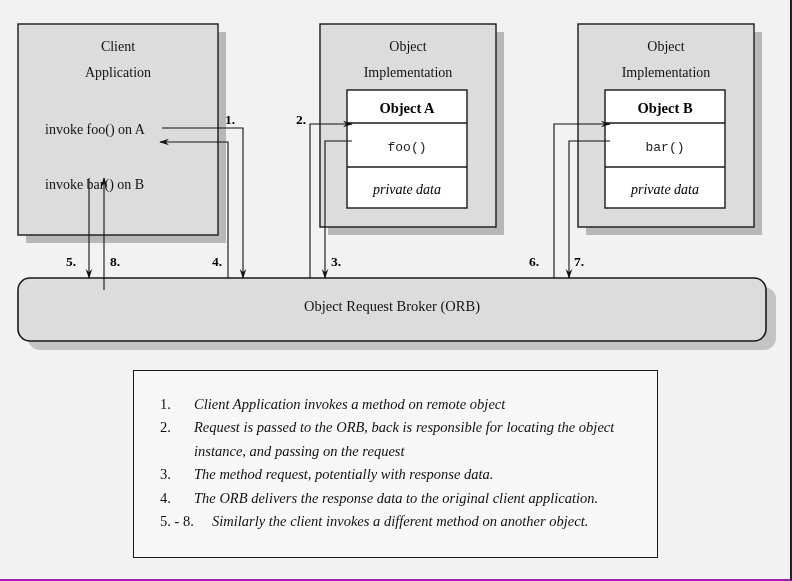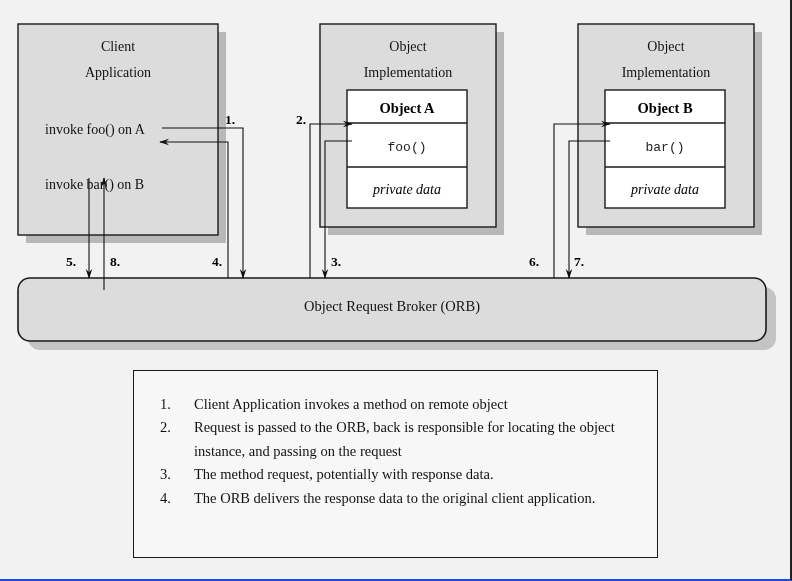--- a/index.html
+++ b/index.html
@@ -6,21 +6,21 @@
     margin: 0;
     padding: 0;
     background: #ffffff;
   }
   #canvas {
     position: relative;
     width: 792px;
     height: 581px;
     background: #f2f2f2;
     border-right: 2px solid #222222;
-    border-bottom: 2px solid #1d4ed8;
+    border-bottom: 2px solid #a21caf;
     box-sizing: border-box;
     overflow: hidden;
     font-family: "Liberation Serif", "DejaVu Serif", serif;
   }
   #diagram {
     position: absolute;
     top: 0;
     left: 0;
   }
   .box-label {
@@ -94,20 +94,21 @@
     flex: 0 0 auto;
     width: 34px;
     text-align: left;
     white-space: pre;
   }
   .legend .marker.wide {
     width: 52px;
   }
   .legend .ltext {
     flex: 1 1 auto;
+    font-style: italic;
   }
 </style>
 </head>
 <body>
 
 <div id="canvas">
 
   <svg id="diagram" width="792" height="581" viewBox="0 0 792 581">
 
     <g>
@@ -200,16 +201,20 @@
         <span class="ltext">Request is passed to the ORB, back is responsible for locating the object instance, and passing on the request</span>
       </li>
       <li>
         <span class="marker">3.</span>
         <span class="ltext">The method request, potentially with response data.</span>
       </li>
       <li>
         <span class="marker">4.</span>
         <span class="ltext">The ORB delivers the response data to the original client application.</span>
       </li>
+      <li>
+        <span class="marker wide">5. - 8.</span>
+        <span class="ltext">Similarly the client invokes a different method on another object.</span>
+      </li>
     </ol>
   </div>
 
 </div>
 
 </body></html>

